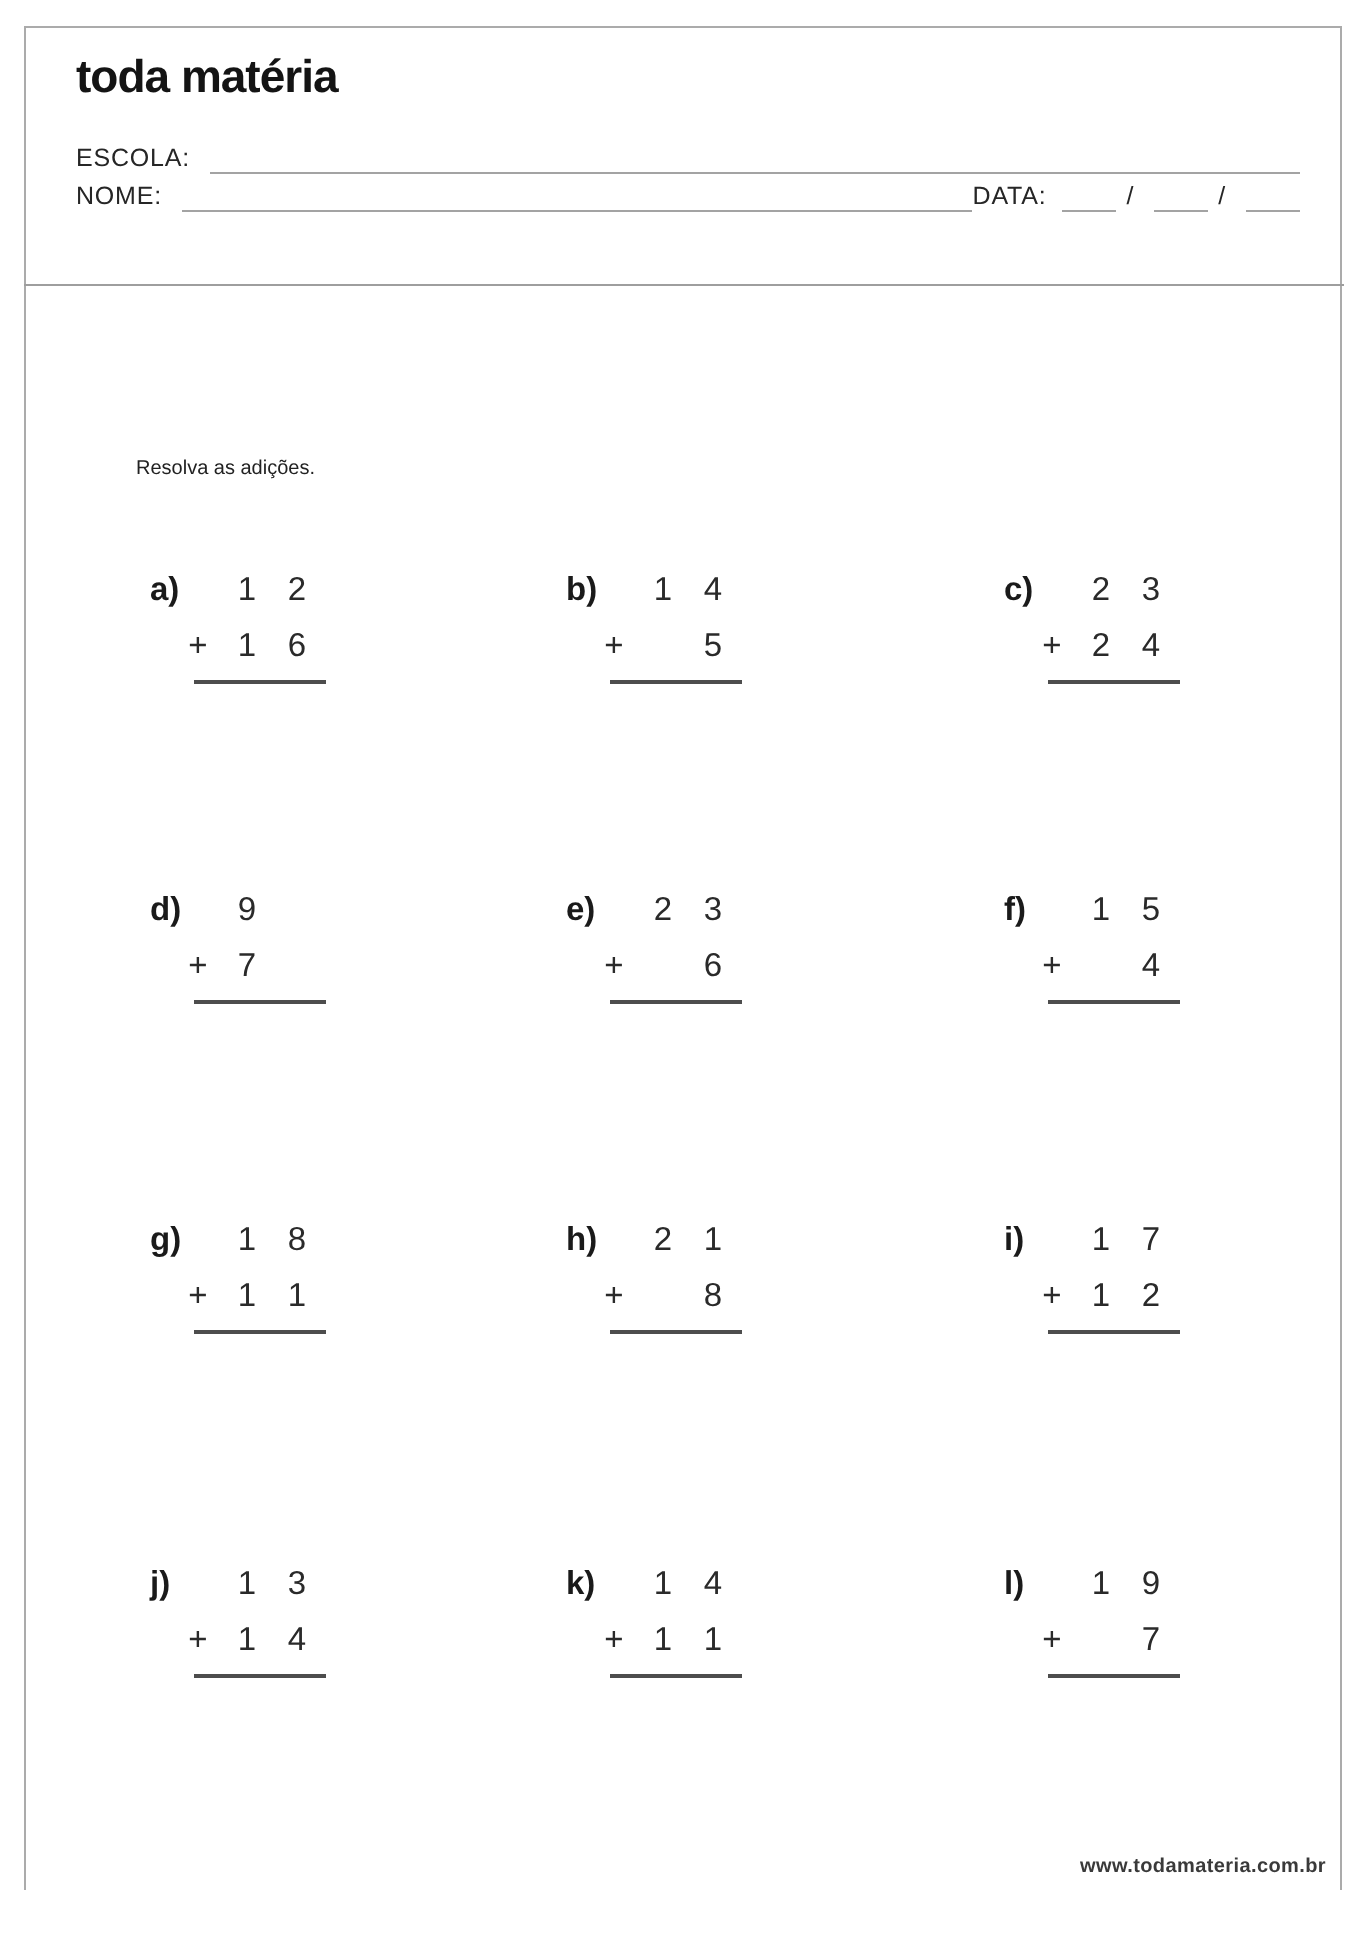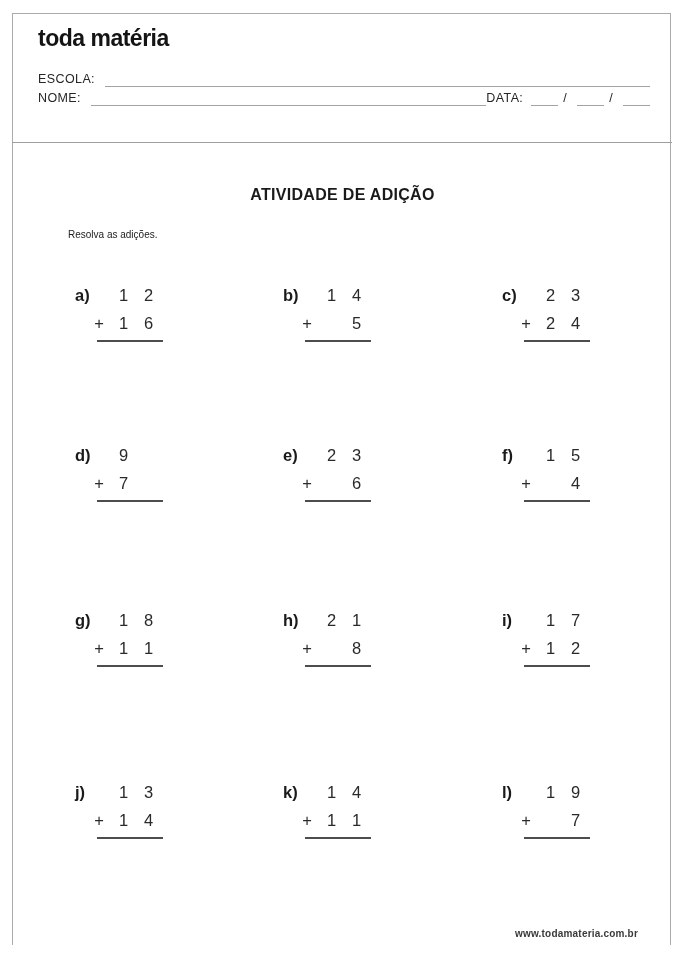--- a/index.html
+++ b/index.html
@@ -44,21 +44,21 @@
   .prob { position:absolute; width:120px; }
   .c0 { left:75px; }  .c1 { left:283px; }  .c2 { left:502px; }
   .r0 { top:281px; }  .r1 { top:441px; }  .r2 { top:606px; }  .r3 { top:778px; }
   .prow { display:flex; align-items:center; height:28px; font-size:16.5px; color:#2a2a2a; }
   .lab { width:36px; font-weight:700; font-size:16.5px; color:#1a1a1a; }
   .plus { width:36px; font-weight:400; text-align:center; padding-left:12px; color:#2a2a2a; }
   .dig { width:25px; text-align:center; }
   .ansline { margin-left:22px; margin-top:3px; width:66px; border-top:2px solid #4d4d4d; }
 
   .footer {
-    position:absolute; right:47px; top:928px;
+    position:absolute; right:22px; top:928px;
     font-size:10px; font-weight:700; letter-spacing:0.2px; color:#3a3a3a;
   }
 </style>
 </head>
 <body>
 
 <div class="page">
   <div class="page-border"></div>
   <div class="divider"></div>
 
@@ -73,21 +73,20 @@
     <span class="hdr-label">NOME:</span>
     <span class="hline"></span>
     <span class="data-label">DATA:</span>
     <span class="dateline"></span>
     <span class="slash">/</span>
     <span class="dateline"></span>
     <span class="slash">/</span>
     <span class="dateline"></span>
   </div>
 
-  <div class="title">ATIVIDADE DE ADIÇÃO</div>
   <div class="instruction">Resolva as adições.</div>
 
   <div class="prob c0 r0">
     <div class="prow">
         <span class="lab">a)</span>
         <span class="dig">1</span>
         <span class="dig">2</span>
       </div>
     <div class="prow">
         <span class="plus">+</span>

